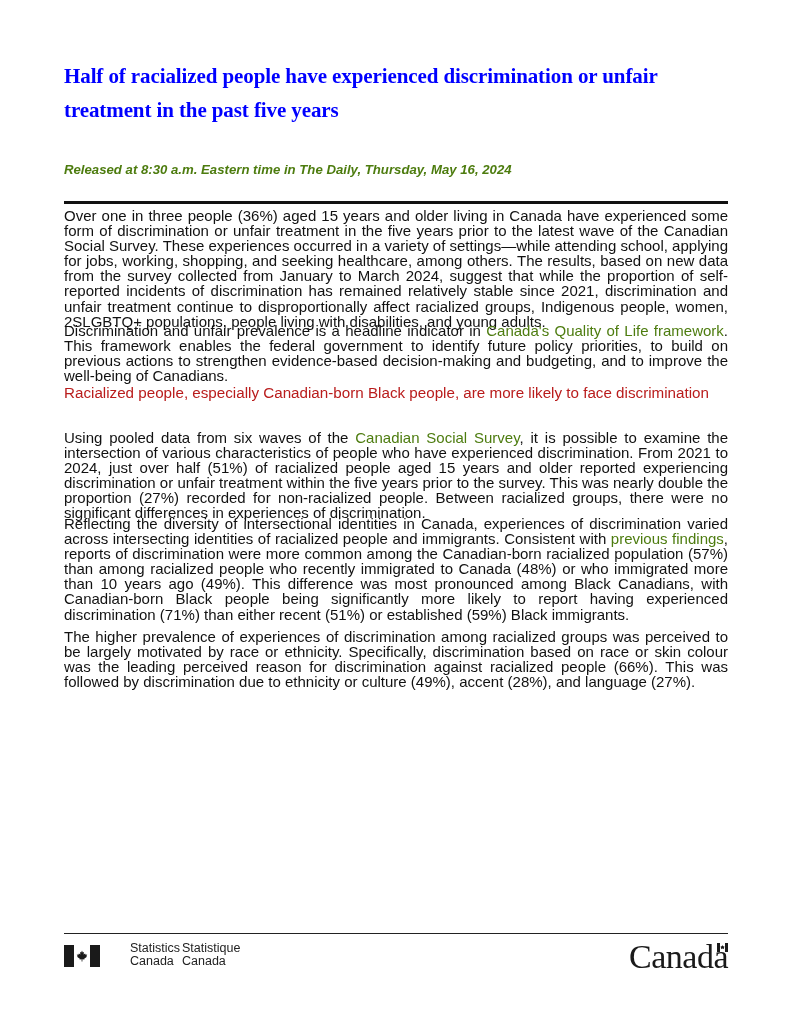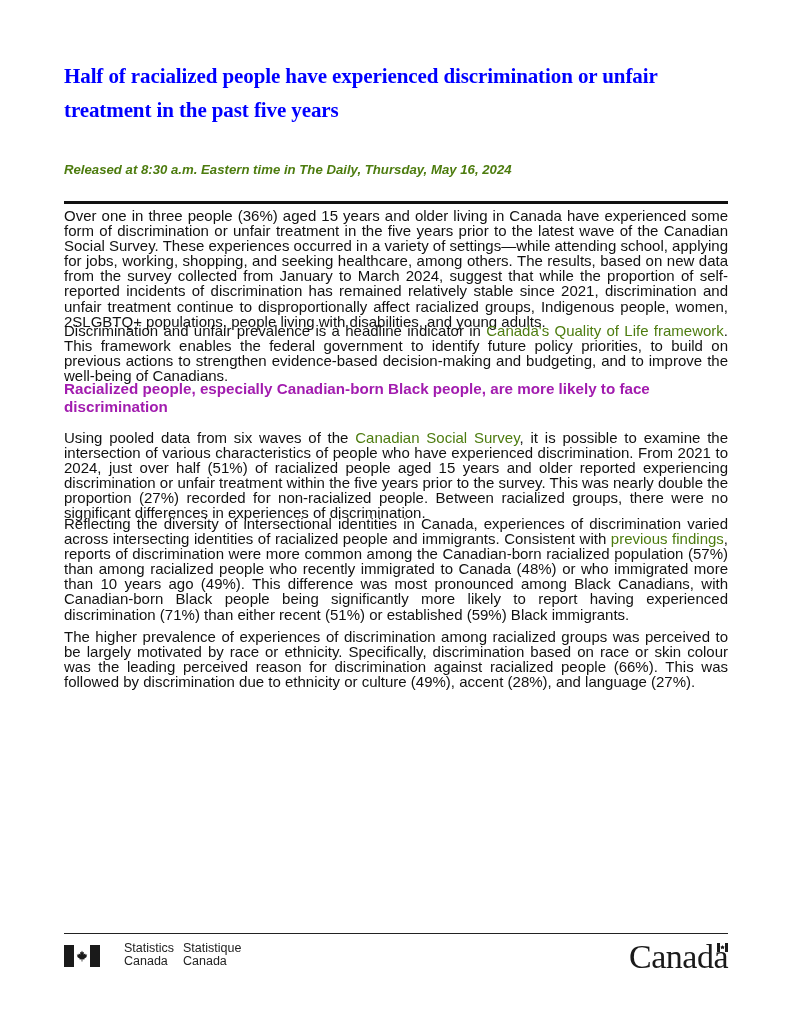--- a/index.html
+++ b/index.html
@@ -63,24 +63,24 @@
       color: #111111;
     }
     .p1 { top: 208px; }
     .p2 { top: 323px; }
     .h2 {
       position: absolute;
       top: 380px;
       left: 0;
       width: 664px;
       font-family: "Liberation Sans", sans-serif;
-      font-weight: bold;
+      font-weight: normal;
       font-size: 15.2px;
-      line-height: 18px;
-      color: #a21caf;
+      line-height: 25px;
+      color: #b91c1c;
     }
     .p3 { top: 430px; }
     .p4 { top: 516px; }
     .p5 { top: 629px; }
     a.link {
       color: #4d7c0f;
       text-decoration: none;
     }
     .rule-bottom {
       position: absolute;
@@ -109,27 +109,27 @@
       background: #1a1a1a;
     }
     .flag .leaf {
       width: 16px;
       height: 22px;
       display: flex;
       align-items: center;
       justify-content: center;
     }
     .wordmark {
-      margin-left: 24px;
+      margin-left: 30px;
       font-family: "Liberation Sans", sans-serif;
       font-size: 12.5px;
       line-height: 12.5px;
       color: #222222;
     }
-    .wordmark.fr { margin-left: 9px; }
+    .wordmark.fr { margin-left: 2px; }
     .canada-wordmark {
       position: absolute;
       top: 940px;
       right: 0;
       display: flex;
       align-items: flex-end;
     }
     .canada-text {
       font-family: "Liberation Serif", serif;
       font-size: 34px;

